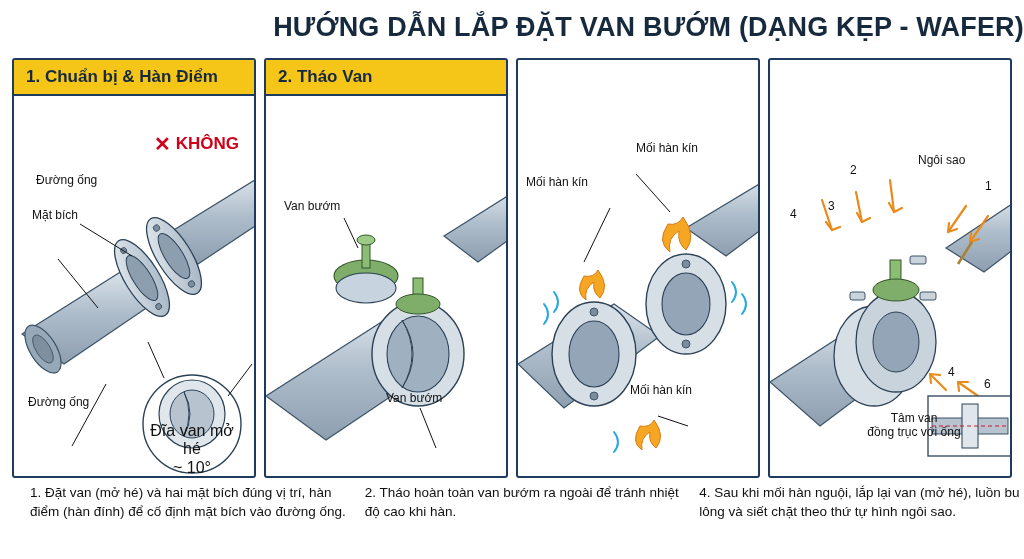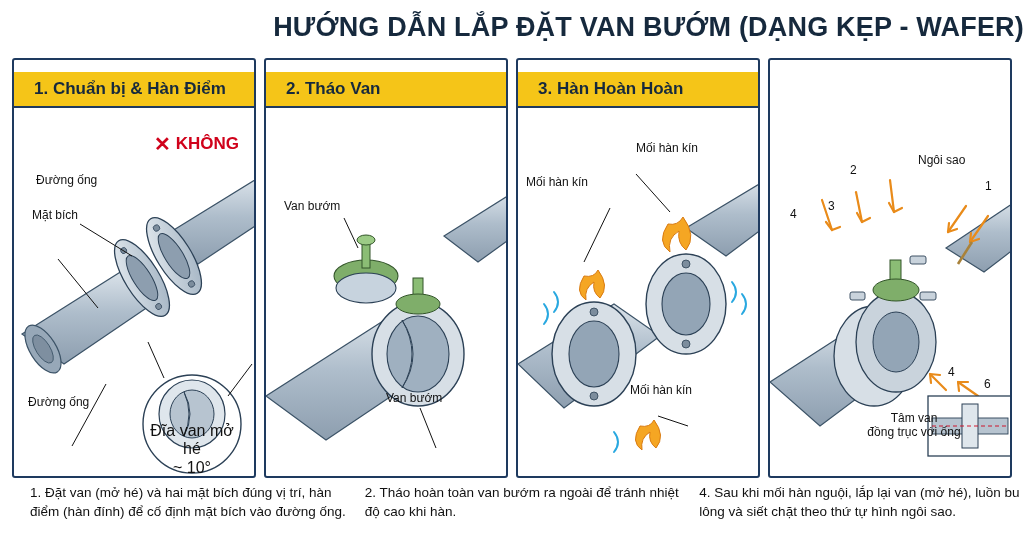--- a/index.html
+++ b/index.html
@@ -26,25 +26,25 @@
   }
   .panel{
     position:relative;
     flex:1 1 0;
     border:2px solid #1e3a5f;
     border-radius:3px;
     background:#ffffff;
     overflow:hidden;
   }
   .panel-head{
-    position:absolute;top:12px;left:0;right:0;height:36px;
+    position:absolute;top:0;left:0;right:0;height:36px;
     background:#f5c518;
     border-bottom:2px solid #1e3a5f;
     display:flex;align-items:center;
-    padding-left:20px;
+    padding-left:12px;
     font-size:17px;font-weight:bold;color:#16293d;
     box-sizing:border-box;
   }
   .panel-body{position:absolute;top:36px;left:0;right:0;bottom:0;}
 
   .caption-row{
     position:absolute;top:484px;left:30px;width:1000px;height:66px;
     display:flex;gap:4px;justify-content:flex-end;
   }
   .caption{
@@ -182,21 +182,20 @@
           <line class="ln" x1="78" y1="122" x2="92" y2="152"></line>
           <line class="ln" x1="170" y1="352" x2="154" y2="312"></line>
         </svg>
 
         <div class="lbl" style="left:18px;top:104px;">Van bướm</div>
         <div class="lbl" style="left:120px;top:296px;">Van bướm</div>
       </div>
     </div>
 
     <div class="panel">
-      <div class="panel-head">3. Hàn Hoàn Hoàn</div>
       <div class="panel-body">
 
         <svg width="248" height="382" viewBox="0 0 248 382">
           <defs>
             <linearGradient id="pipeg3" x1="0" y1="0" x2="0" y2="1">
               <stop offset="0%" stop-color="#dbe3ea"></stop>
               <stop offset="45%" stop-color="#aebdcb"></stop>
               <stop offset="100%" stop-color="#8d9eaf"></stop>
             </linearGradient>
           </defs>

